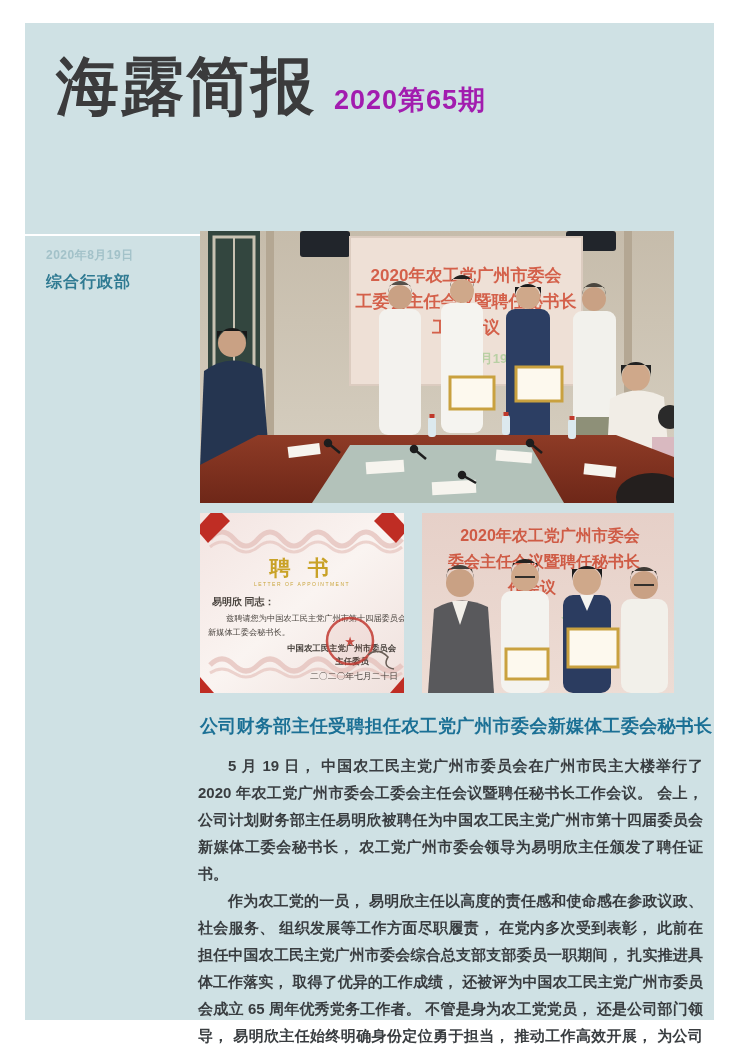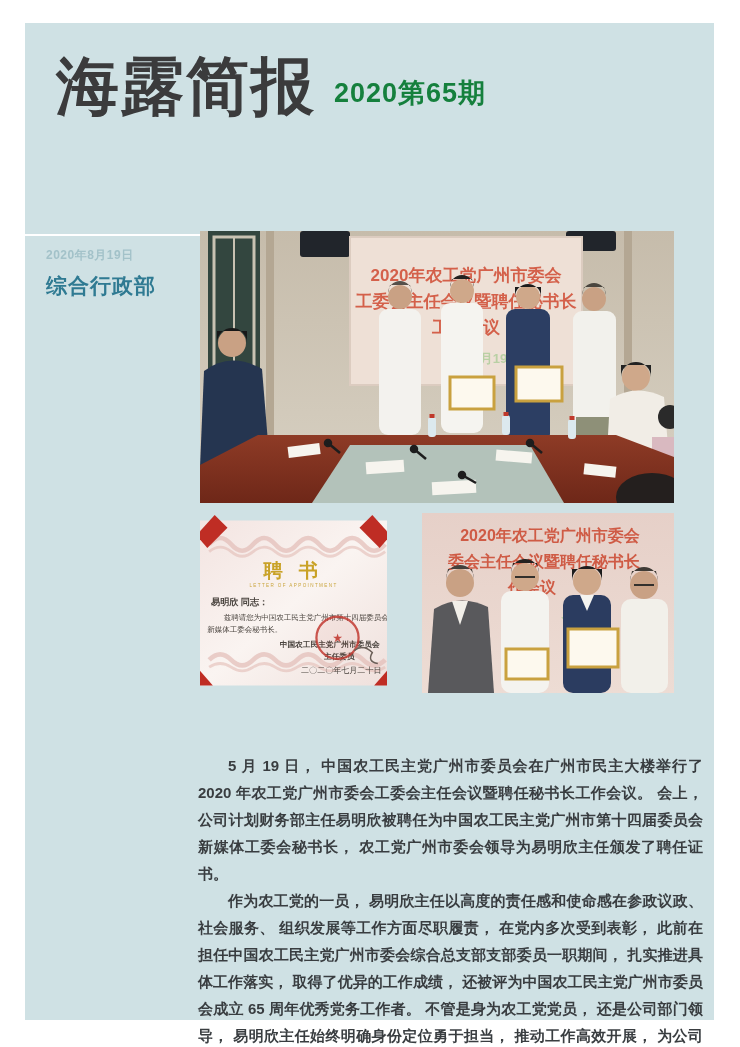--- a/index.html
+++ b/index.html
@@ -4,32 +4,32 @@
 <style>
   * { margin:0; padding:0; box-sizing:border-box; }
   html,body { background:#ffffff; }
   body { font-family:"Liberation Sans","DejaVu Sans",sans-serif; }
   .page { position:relative; width:740px; height:1047px; background:#ffffff; overflow:hidden; }
   .panel { position:absolute; left:25px; top:23px; width:689px; height:997px; background:#cfe1e4; }
 
   
   .masthead { position:absolute; left:31px; top:32px; display:flex; align-items:flex-end; }
   .masthead .title { font-size:63px; line-height:1.0; font-weight:bold; color:#3b3b3c; letter-spacing:2px; }
-  .masthead .issue { font-size:27px; font-weight:bold; color:#15803d; margin-left:18px; margin-bottom:7px; letter-spacing:1px; }
+  .masthead .issue { font-size:27px; font-weight:bold; color:#a21caf; margin-left:18px; letter-spacing:1px; }
 
   
   .sidebar-divider { position:absolute; left:0; top:211px; width:175px; height:2px; background:#ffffff; }
   .pub-date { position:absolute; left:21px; top:224px; font-size:12px; font-weight:bold; color:#a3c2c9; letter-spacing:0.5px; }
-  .dept { position:absolute; left:21px; top:249px; font-size:21px; font-weight:bold; color:#2f7a92; letter-spacing:1px; }
+  .dept { position:absolute; left:21px; top:249px; font-size:16px; font-weight:bold; color:#2f7a92; letter-spacing:1px; }
 
   
   .photo { position:absolute; overflow:hidden; }
   .photo svg { display:block; width:100%; height:100%; }
   .photo-meeting { left:175px; top:208px; width:474px; height:272px; }
-  .photo-cert    { left:175px; top:490px; width:187px; height:180px; }
+  .photo-cert    { left:175px; top:490px; width:204px; height:180px; }
   .photo-group   { left:397px; top:490px; width:252px; height:180px; }
 
   .scr-text { font-weight:bold; fill:#d4604a; font-family:"Liberation Sans","DejaVu Sans",sans-serif; }
   .scr-date { fill:#b9d0a4; font-weight:bold; }
   .cert-serif { font-family:"Liberation Serif","DejaVu Serif",serif; fill:#4a443f; }
 
   
   .headline { position:absolute; left:175px; top:691px; width:505px; font-size:18px; font-weight:bold;
               color:#1b7095; white-space:nowrap; letter-spacing:0.3px; }
   .article-body { position:absolute; left:173px; top:729px; width:505px; font-size:15px; line-height:27px;
@@ -222,19 +222,20 @@
         </g>
         <g>
           <circle cx="222" cy="72" r="14" fill="#c9a184"></circle>
             <path d="M208 68 a14 14 0 0 1 28 0 l-2 -10 -24 0 z" fill="#3f3b36"></path>
           <line x1="212" y1="72" x2="232" y2="72" stroke="#33302c" stroke-width="2"></line>
           <rect x="199" y="86" width="47" height="94" rx="10" fill="#f2f0ea"></rect>
         </g>
       </svg>
     </div>
 
+    <h2 class="headline">公司财务部主任受聘担任农工党广州市委会新媒体工委会秘书长</h2>
     <div class="article-body">
       <p>5 月 19 日， 中国农工民主党广州市委员会在广州市民主大楼举行了 2020 年农工党广州市委会工委会主任会议暨聘任秘书长工作会议。 会上， 公司计划财务部主任易明欣被聘任为中国农工民主党广州市第十四届委员会新媒体工委会秘书长， 农工党广州市委会领导为易明欣主任颁发了聘任证书。</p>
       <p>作为农工党的一员， 易明欣主任以高度的责任感和使命感在参政议政、 社会服务、 组织发展等工作方面尽职履责， 在党内多次受到表彰， 此前在担任中国农工民主党广州市委会综合总支部支部委员一职期间， 扎实推进具体工作落实， 取得了优异的工作成绩， 还被评为中国农工民主党广州市委员会成立 65 周年优秀党务工作者。 不管是身为农工党党员， 还是公司部门领导， 易明欣主任始终明确身份定位勇于担当， 推动工作高效开展， 为公司广大干部员工树立起良好的学习榜样。</p>
     </div>
 
   </div>
 </div>
 
 </body></html>

